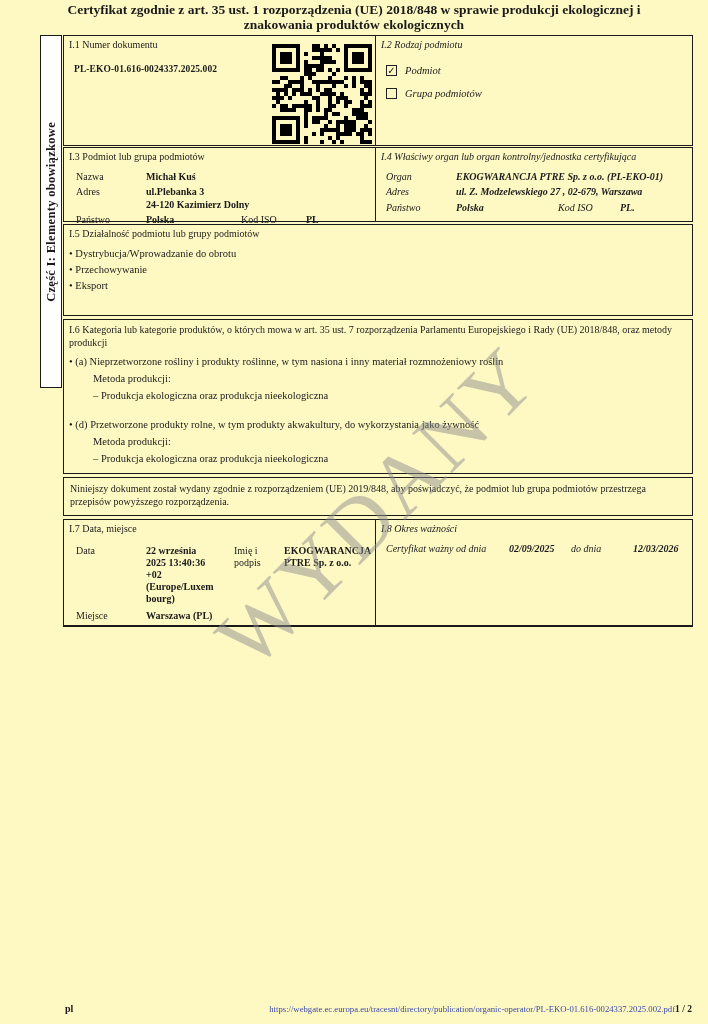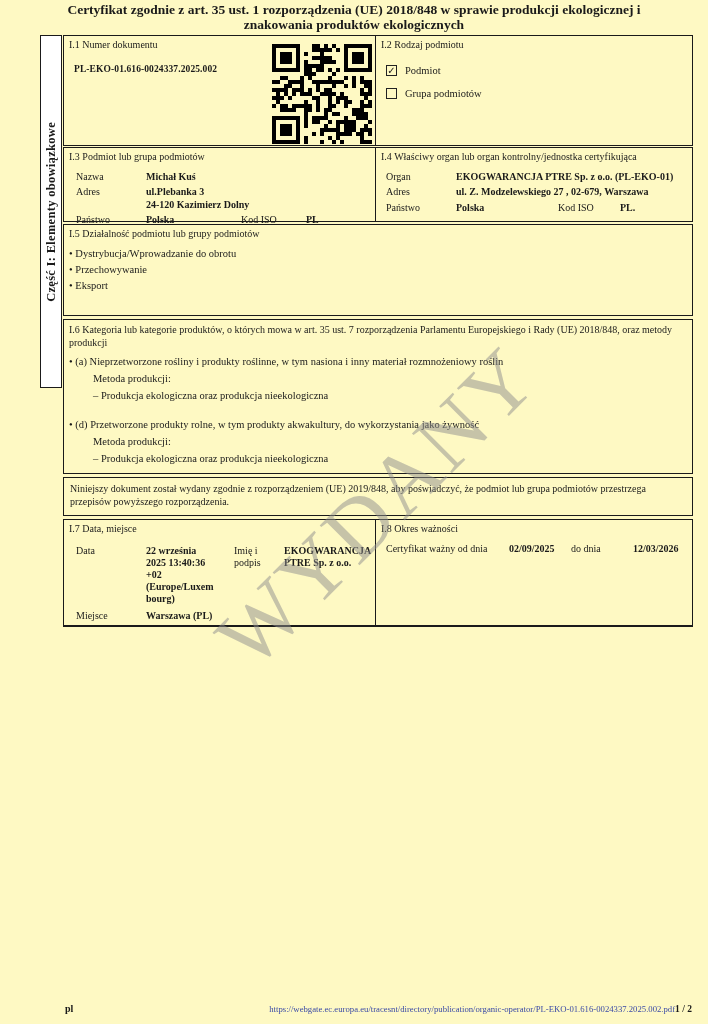--- a/index.html
+++ b/index.html
@@ -11,21 +11,21 @@
   }
   .title {
     position: absolute; top: 3px; left: 24px; right: 24px;
     text-align: center; font-weight: bold; font-size: 13.5px;
     line-height: 14.5px; white-space: pre-line;
   }
   .main { position: absolute; left: 63px; top: 35px; width: 630px; }
   .row { border: 1px solid #1a1a1a; background: transparent; }
   .split { display: flex; }
   .cl { width: 312px; border-right: 1px solid #1a1a1a; position: relative; }
-  .cr { flex: 1; position: relative; }
+  .cr { flex: 1; position: relative; font-style: italic; }
   .r1 { height: 111px; }
   .r2 { height: 75px;  margin-top: 1px; }
   .r3 { height: 92px;  margin-top: 2px; }
   .r4 { height: 155px; margin-top: 3px; }
   .r5 { height: 39px;  margin-top: 3px; }
   .r6 { height: 108px; margin-top: 3px; border-bottom-width: 2px; }
   .sec-label { font-size: 10px; line-height: 12.5px; padding: 3px 6px 0 5px; }
   .b { font-weight: bold; }
   .doc-number { margin: 12px 0 0 10px; font-weight: bold; font-size: 9.5px; letter-spacing: 0.1px; }
   .qr { position: absolute; top: 8px; right: 3px; width: 100px; height: 100px; }

